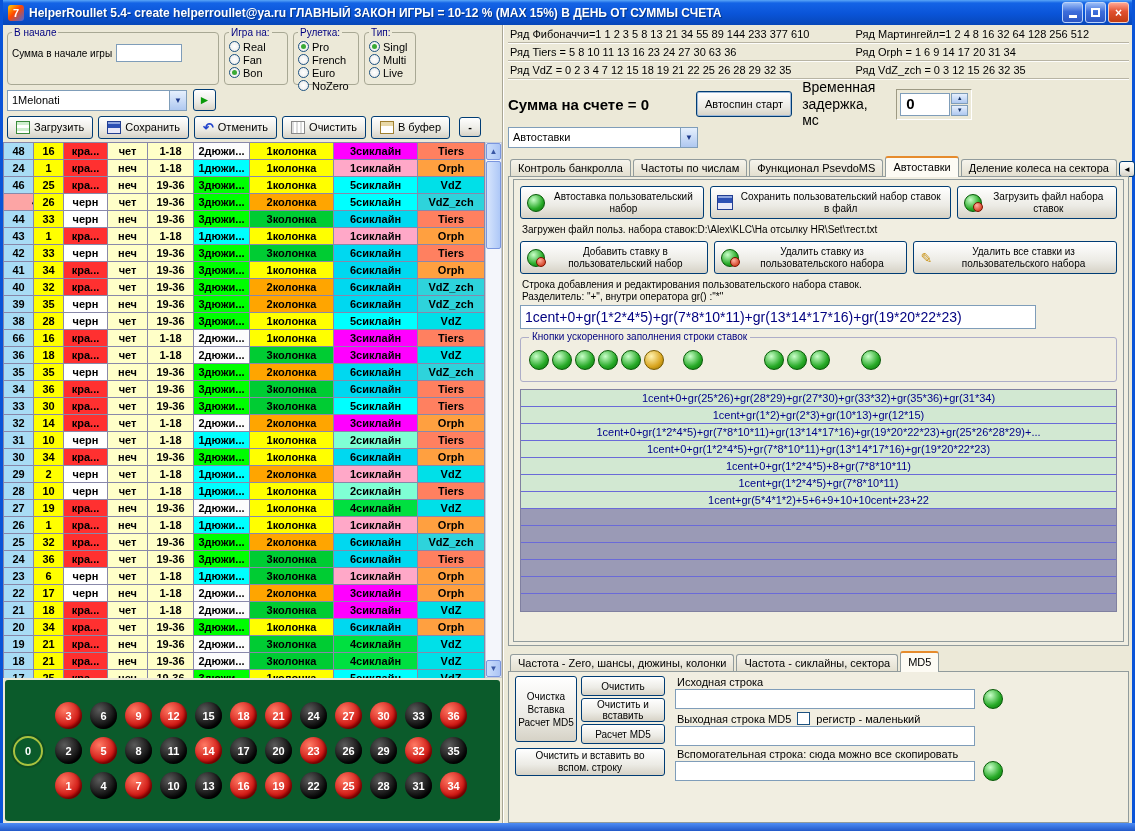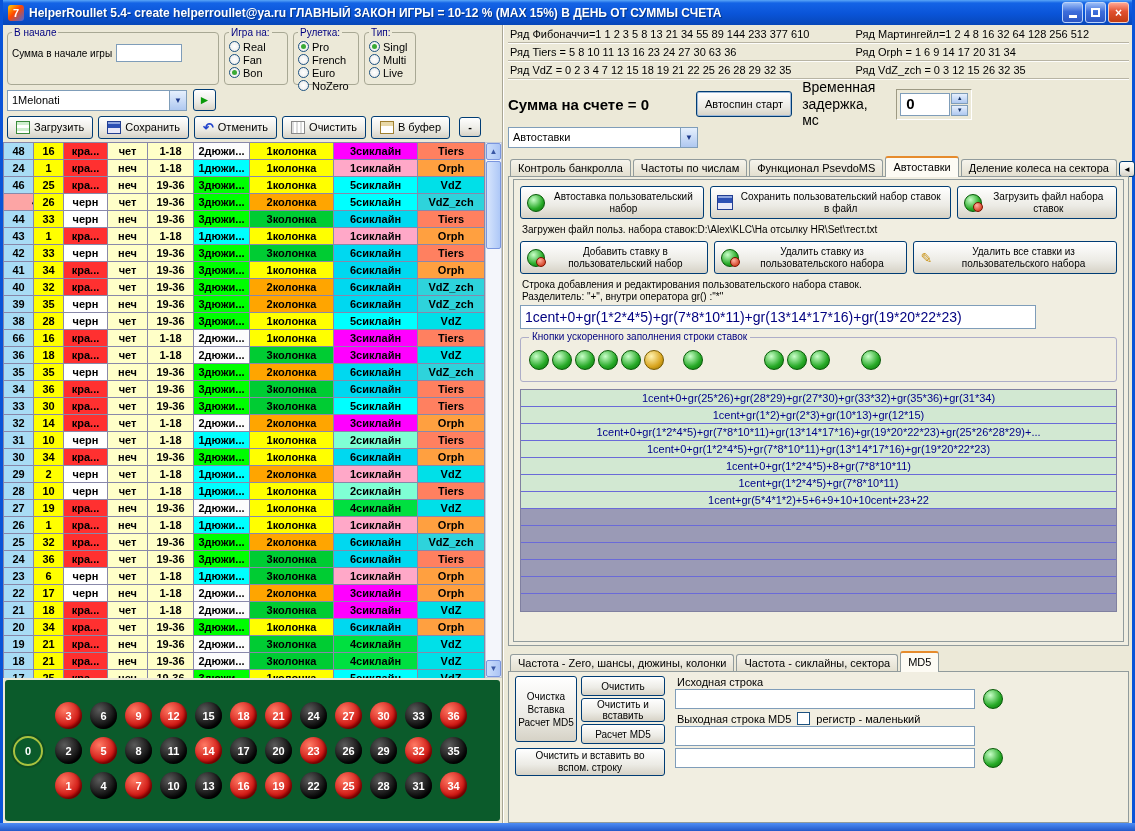--- a/index.html
+++ b/index.html
@@ -827,20 +827,21 @@
             <span class="sphere sphere-btn"></span>
           </div>
           <div class="case-row">
             <span>Выходная строка MD5</span>
             <span class="checkbox"></span>
             <span>регистр  - маленький</span>
           </div>
           <div class="fld-row">
             <input class="txt fld-input" value="" style="">
           </div>
+          <div class="fld-label">Вспомогательная строка: сюда можно все скопировать</div>
           <div class="fld-row">
             <input class="txt fld-input" value="" style="">
             <span class="sphere sphere-btn"></span>
           </div>
         </div>
       </div>
     </div>
   </div>
 
 </div>

